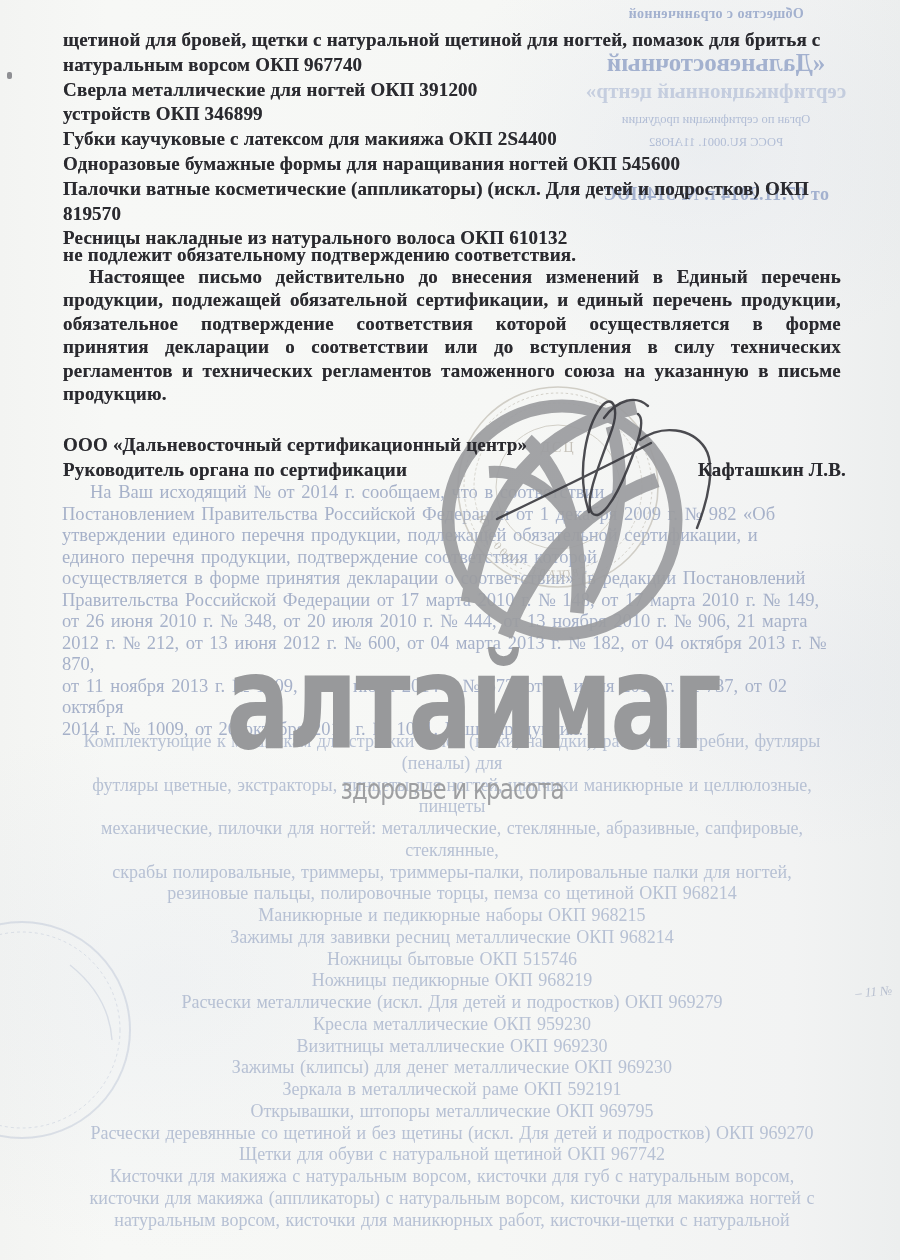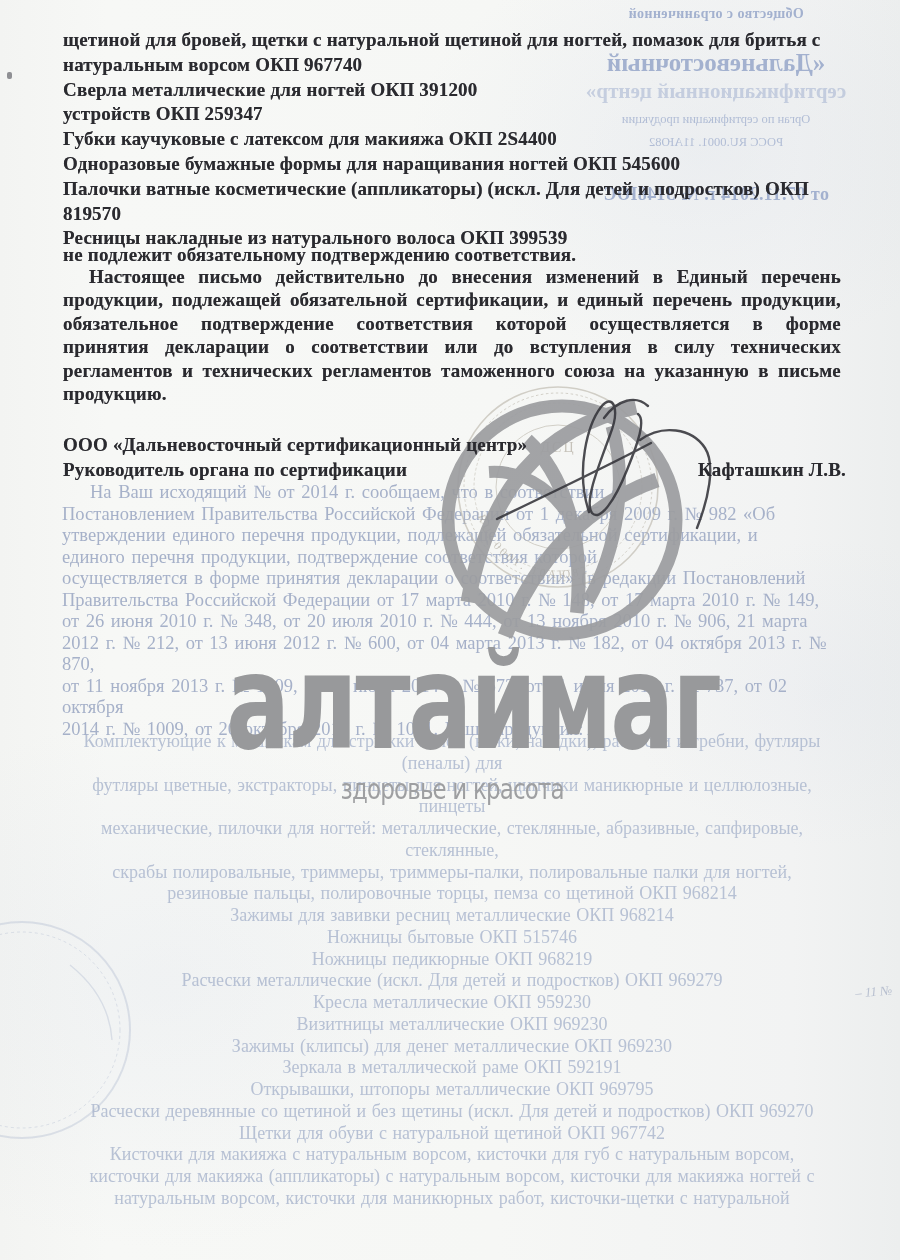--- a/index.html
+++ b/index.html
@@ -76,20 +76,21 @@
       <div>от 11 ноября 2013 г. № 1009, от 21 июня 2014 г. № 673, от 11 июля 2014 г. № 737, от 02 октября</div>
       <div>2014 г. № 1009, от 20 октября 2014 г. № 1071. Ваша продукция:</div>
     </div>
 
   <div class="abs ghost-list">
       <div>Комплектующие к машинкам для стрижки волос (ножи, насадки), расчески и гребни, футляры (пеналы) для</div>
       <div>футляры цветные, экстракторы, пинцеты для ногтей, щипчики маникюрные и целлюлозные, пинцеты</div>
       <div>механические, пилочки для ногтей: металлические, стеклянные, абразивные, сапфировые, стеклянные,</div>
       <div>скрабы полировальные, триммеры, триммеры-палки, полировальные палки для ногтей,</div>
       <div>резиновые пальцы, полировочные торцы, пемза со щетиной ОКП 968214</div>
+      <div>Маникюрные и педикюрные наборы ОКП 968215</div>
       <div>Зажимы для завивки ресниц металлические ОКП 968214</div>
       <div>Ножницы бытовые ОКП 515746</div>
       <div>Ножницы педикюрные ОКП 968219</div>
       <div>Расчески металлические (искл. Для детей и подростков) ОКП 969279</div>
       <div>Кресла металлические ОКП 959230</div>
       <div>Визитницы металлические ОКП 969230</div>
       <div>Зажимы (клипсы) для денег металлические ОКП 969230</div>
       <div>Зеркала в металлической раме ОКП 592191</div>
       <div>Открывашки, штопоры металлические ОКП 969795</div>
       <div>Расчески деревянные со щетиной и без щетины (искл. Для детей и подростков) ОКП 969270</div>
@@ -133,25 +134,25 @@
 
   <div class="abs wm-brand">алтаймаг</div>
   <div class="abs wm-tagline">
     <span>здоровье и красота</span>
   </div>
 
   <div class="abs ink top-lines">
       <div>щетиной для бровей, щетки с натуральной щетиной для ногтей, помазок для бритья с</div>
       <div>натуральным ворсом ОКП 967740</div>
       <div>Сверла металлические для ногтей ОКП 391200</div>
-      <div>устройств ОКП 259347</div>
+      <div>устройств ОКП 346899</div>
       <div>Губки каучуковые с латексом для макияжа ОКП 2S4400</div>
       <div>Одноразовые бумажные формы для наращивания ногтей ОКП 545600</div>
       <div>Палочки ватные косметические (аппликаторы) (искл. Для детей и подростков) ОКП 819570</div>
-      <div>Ресницы накладные из натурального волоса ОКП 399539</div>
+      <div>Ресницы накладные из натурального волоса ОКП 610132</div>
     </div>
 
   <div class="abs ink not-subject">не подлежит обязательному подтверждению соответствия.</div>
 
   <div class="abs ink validity">Настоящее письмо действительно до внесения изменений в Единый перечень продукции, подлежащей обязательной сертификации, и единый перечень продукции, обязательное подтверждение соответствия которой осуществляется в форме принятия декларации о соответствии или до вступления в силу технических регламентов и технических регламентов таможенного союза на указанную в письме продукцию.</div>
 
   <div class="abs ink signatory">
     <div>ООО «Дальневосточный сертификационный центр»</div>
     <div>Руководитель органа по сертификации</div>
   </div>

